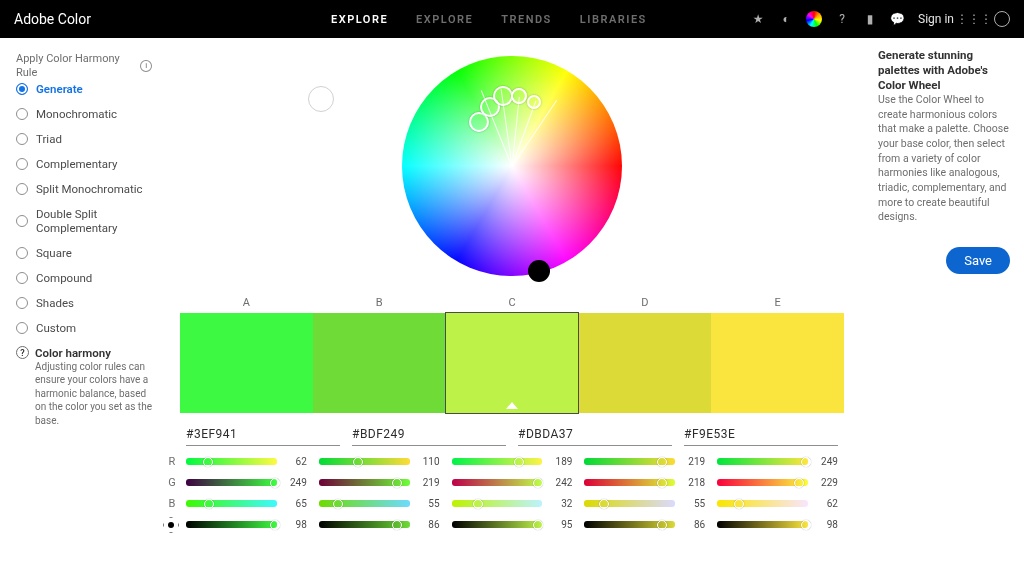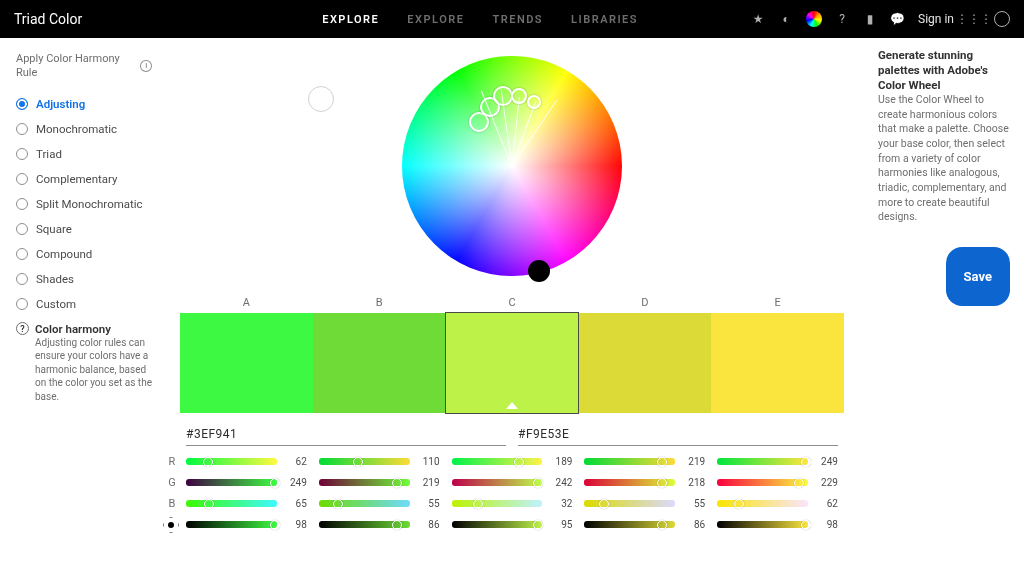--- a/index.html
+++ b/index.html
@@ -7,21 +7,21 @@
 .topbar{height:38px;background:#000;display:flex;align-items:center;padding:0 14px;color:#b0b0b0}
 .brand{color:#fff;font-size:14px;font-weight:400}
 .nav{display:flex;gap:28px;margin-left:240px}
 .nav a{color:#6e6e6e;font-size:11px;letter-spacing:1.5px;font-weight:600;cursor:pointer}
 .nav a.active{color:#fff}
 .topright{margin-left:auto;display:flex;align-items:center;gap:12px}
 .topright .ic{width:16px;height:16px;border-radius:50%;display:flex;align-items:center;justify-content:center;color:#b0b0b0;font-size:12px;cursor:pointer}
 .signin{color:#e5e5e5;font-size:12px;cursor:pointer}
 .main{display:flex;height:524px}
 .sidebar{width:160px;padding:14px 8px 14px 16px;font-size:11.5px;color:#4b4b4b}
-.sb-title{display:flex;align-items:center;justify-content:space-between;color:#6e6e6e;font-size:11px;line-height:1.3;margin-bottom:16px}
+.sb-title{display:flex;align-items:center;justify-content:space-between;color:#6e6e6e;font-size:11px;line-height:1.3;margin-bottom:1px}
 .sb-item{display:flex;align-items:center;gap:8px;margin-bottom:11px;cursor:pointer;color:#4b4b4b}
 .sb-radio{width:12px;height:12px;border:1.5px solid #8e8e8e;border-radius:50%;flex-shrink:0}
 .sb-radio.sel{border-color:#1473e6;background:#1473e6;box-shadow:inset 0 0 0 2px #fff}
 .sb-item.sel{color:#1473e6;font-weight:600}
 .sb-help{display:flex;align-items:center;gap:6px;color:#323232;font-weight:600;margin-top:8px}
 .sb-help .q{width:13px;height:13px;border:1px solid #6e6e6e;border-radius:50%;font-size:9px;display:flex;align-items:center;justify-content:center}
 .sb-desc{font-size:10px;color:#6e6e6e;line-height:1.35;padding-left:19px}
 .center{flex:1;padding:6px 0 0 0;position:relative}
 .wheel-area{position:relative;height:250px;display:flex;justify-content:center}
 .wheel{width:220px;height:220px;border-radius:50%;background:conic-gradient(from 90deg,#ff0000,#ff00ff,#0000ff,#00ffff,#00ff00,#ffff00,#ff0000);position:relative;margin-top:12px}
@@ -43,31 +43,31 @@
 .rgbrow{display:flex;align-items:center;margin-top:10px}
 .rgblabel{width:16px;text-align:center;color:#6e6e6e;font-size:11px;margin-left:-16px;position:absolute}
 .rgbwrap{position:relative;padding-left:0}
 .slider-set{flex:1;padding:0 6px;display:flex;gap:6px;align-items:center}
 .slider{flex:1;height:7px;border-radius:3px;position:relative}
 .slider .thumb{position:absolute;width:10px;height:10px;border:1.5px solid #fff;border-radius:50%;top:50%;transform:translate(-50%,-50%);box-shadow:0 0 1px rgba(0,0,0,.5)}
 .numv{width:24px;font-size:10px;color:#4b4b4b;text-align:right}
 .rpanel{width:160px;padding:10px 14px;font-size:11px;color:#4b4b4b}
 .rpanel h3{font-size:11.5px;font-weight:700;color:#323232;line-height:1.3;margin-bottom:0}
 .rpanel p{font-size:10.5px;line-height:1.4;color:#6e6e6e}
-.save-btn{background:#0d66d0;color:#fff;border:none;border-radius:16px;padding:22px 18px;font-size:13px;font-weight:700;cursor:pointer;float:right;margin-top:22px}
+.save-btn{background:#0d66d0;color:#fff;border:none;border-radius:16px;padding:6px 18px;font-size:13px;font-weight:400;cursor:pointer;float:right;margin-top:22px}
 .bright-ic{width:14px;height:14px;display:inline-block;position:relative;margin-left:-16px;position:absolute}
 .bright-ic::before{content:"";width:6px;height:6px;background:#000;border-radius:50%;position:absolute;top:4px;left:4px}
 .bright-ic::after{content:"";position:absolute;width:14px;height:14px;background:radial-gradient(circle,transparent 3px,transparent 3px);box-shadow:0 -6px 0 -5.5px #000,0 6px 0 -5.5px #000,-6px 0 0 -5.5px #000,6px 0 0 -5.5px #000,-4px -4px 0 -5.5px #000,4px 4px 0 -5.5px #000,-4px 4px 0 -5.5px #000,4px -4px 0 -5.5px #000}
 .rainbow{width:16px;height:16px;border-radius:50%;background:conic-gradient(red,orange,yellow,lime,cyan,blue,magenta,red)}
 </style>
 </head>
 <body>
 
 <div class="topbar">
-  <span class="brand">Triad Color</span>
+  <span class="brand">Adobe Color</span>
   <div class="nav">
     <a class="active">EXPLORE</a>
     <a>EXPLORE</a>
     <a>TRENDS</a>
     <a>LIBRARIES</a>
   </div>
   <div class="topright">
     <span class="ic">★</span>
     <span class="ic">◐</span>
     <span class="ic rainbow"></span>
@@ -82,37 +82,41 @@
 
 <div class="main">
   <div class="sidebar">
     <div class="sb-title">
       <span>Apply Color Harmony Rule</span>
       <span style="width:12px;height:12px;border:1px solid #8e8e8e;border-radius:50%;font-size:8px;display:flex;align-items:center;justify-content:center">i</span>
     </div>
     <div id="rules">
         <div class="sb-item sel">
           <span class="sb-radio sel"></span>
-          <span>Adjusting</span>
+          <span>Generate</span>
         </div>
         <div class="sb-item">
           <span class="sb-radio"></span>
           <span>Monochromatic</span>
         </div>
         <div class="sb-item">
           <span class="sb-radio"></span>
           <span>Triad</span>
         </div>
         <div class="sb-item">
           <span class="sb-radio"></span>
           <span>Complementary</span>
         </div>
         <div class="sb-item">
           <span class="sb-radio"></span>
           <span>Split Monochromatic</span>
+        </div>
+        <div class="sb-item">
+          <span class="sb-radio"></span>
+          <span>Double Split Complementary</span>
         </div>
         <div class="sb-item">
           <span class="sb-radio"></span>
           <span>Square</span>
         </div>
         <div class="sb-item">
           <span class="sb-radio"></span>
           <span>Compound</span>
         </div>
         <div class="sb-item">
@@ -171,20 +175,26 @@
           <div class="sw-box" style="background:#F9E53E"></div>
         </div>
       </div>
 
     <div class="values">
       <div class="hexrow" id="hexrow">
           <div class="hexcell">
             <div class="v">#3EF941</div>
           </div>
           <div class="hexcell">
+            <div class="v">#BDF249</div>
+          </div>
+          <div class="hexcell">
+            <div class="v">#DBDA37</div>
+          </div>
+          <div class="hexcell">
             <div class="v">#F9E53E</div>
           </div>
         </div>
       <div id="rgbrows" class="rgbwrap">
           <div class="rgbrow">
             <span class="rgblabel">R</span>
             <div class="slider-set">
               <div class="slider" style="background:linear-gradient(90deg,rgb(0,249,65),rgb(255,249,65))">
                 <div class="thumb" style="left:24.313725490196077%"></div>
               </div>

